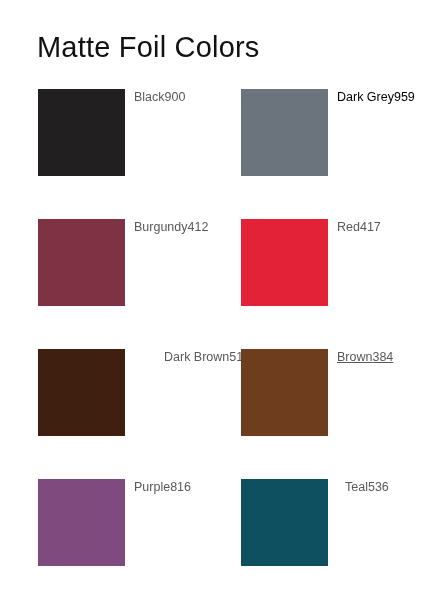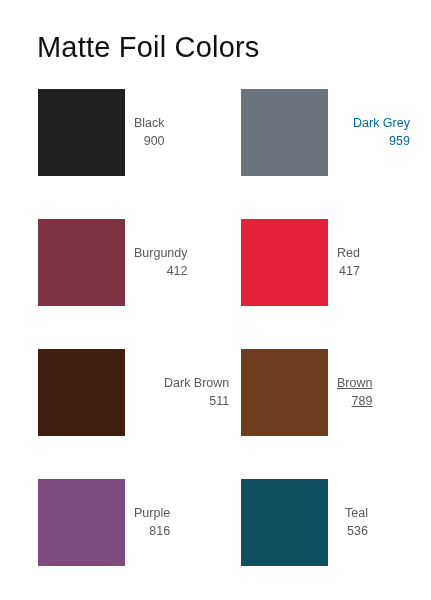--- a/index.html
+++ b/index.html
@@ -65,28 +65,27 @@
     height: 87px;
     box-sizing: border-box;
   }
 
   .swatch-label {
     position: absolute;
     left: 96px;
     top: 0;
     height: 87px;
     display: flex;
-    flex-direction: column;
+    flex-direction: row;
     justify-content: center;
     color: #58595b;
     font-size: 12.5px;
     font-weight: 300;
     line-height: 1.42;
     white-space: nowrap;
-    text-align: right;
   }
 
   .swatch-name {
     display: block;
   }
 
   .swatch-code {
     display: block;
   }
 </style>
@@ -102,21 +101,21 @@
     <div class="swatch-row">
       <div class="swatch-cell col-left">
         <div class="swatch-chip" style="background-color: rgb(34, 31, 32);"></div>
         <div class="swatch-label" style="color: rgb(88, 89, 91);">
           <span class="swatch-name">Black</span>
           <span class="swatch-code">900</span>
         </div>
       </div>
       <div class="swatch-cell col-right">
         <div class="swatch-chip" style="background-color: rgb(107, 115, 124);"></div>
-        <div class="swatch-label" style="color: #0369a1; margin-left: 16px;">
+        <div class="swatch-label" style="color: #000000;">
           <span class="swatch-name">Dark Grey</span>
           <span class="swatch-code">959</span>
         </div>
       </div>
     </div>
 
     <div class="swatch-row">
       <div class="swatch-cell col-left">
         <div class="swatch-chip" style="background-color: rgb(126, 50, 68);"></div>
         <div class="swatch-label" style="color: rgb(88, 89, 91);">
@@ -138,21 +137,21 @@
         <div class="swatch-chip" style="background-color: rgb(62, 31, 16);"></div>
         <div class="swatch-label" style="color: rgb(88, 89, 91); margin-left: 30px;">
           <span class="swatch-name">Dark Brown</span>
           <span class="swatch-code">511</span>
         </div>
       </div>
       <div class="swatch-cell col-right">
         <div class="swatch-chip" style="background-color: rgb(110, 61, 30);"></div>
         <div class="swatch-label" style="color: rgb(88, 89, 91); text-decoration: underline;">
           <span class="swatch-name">Brown</span>
-          <span class="swatch-code">789</span>
+          <span class="swatch-code">384</span>
         </div>
       </div>
     </div>
 
     <div class="swatch-row">
       <div class="swatch-cell col-left">
         <div class="swatch-chip" style="background-color: rgb(127, 74, 126);"></div>
         <div class="swatch-label" style="color: rgb(88, 89, 91);">
           <span class="swatch-name">Purple</span>
           <span class="swatch-code">816</span>

